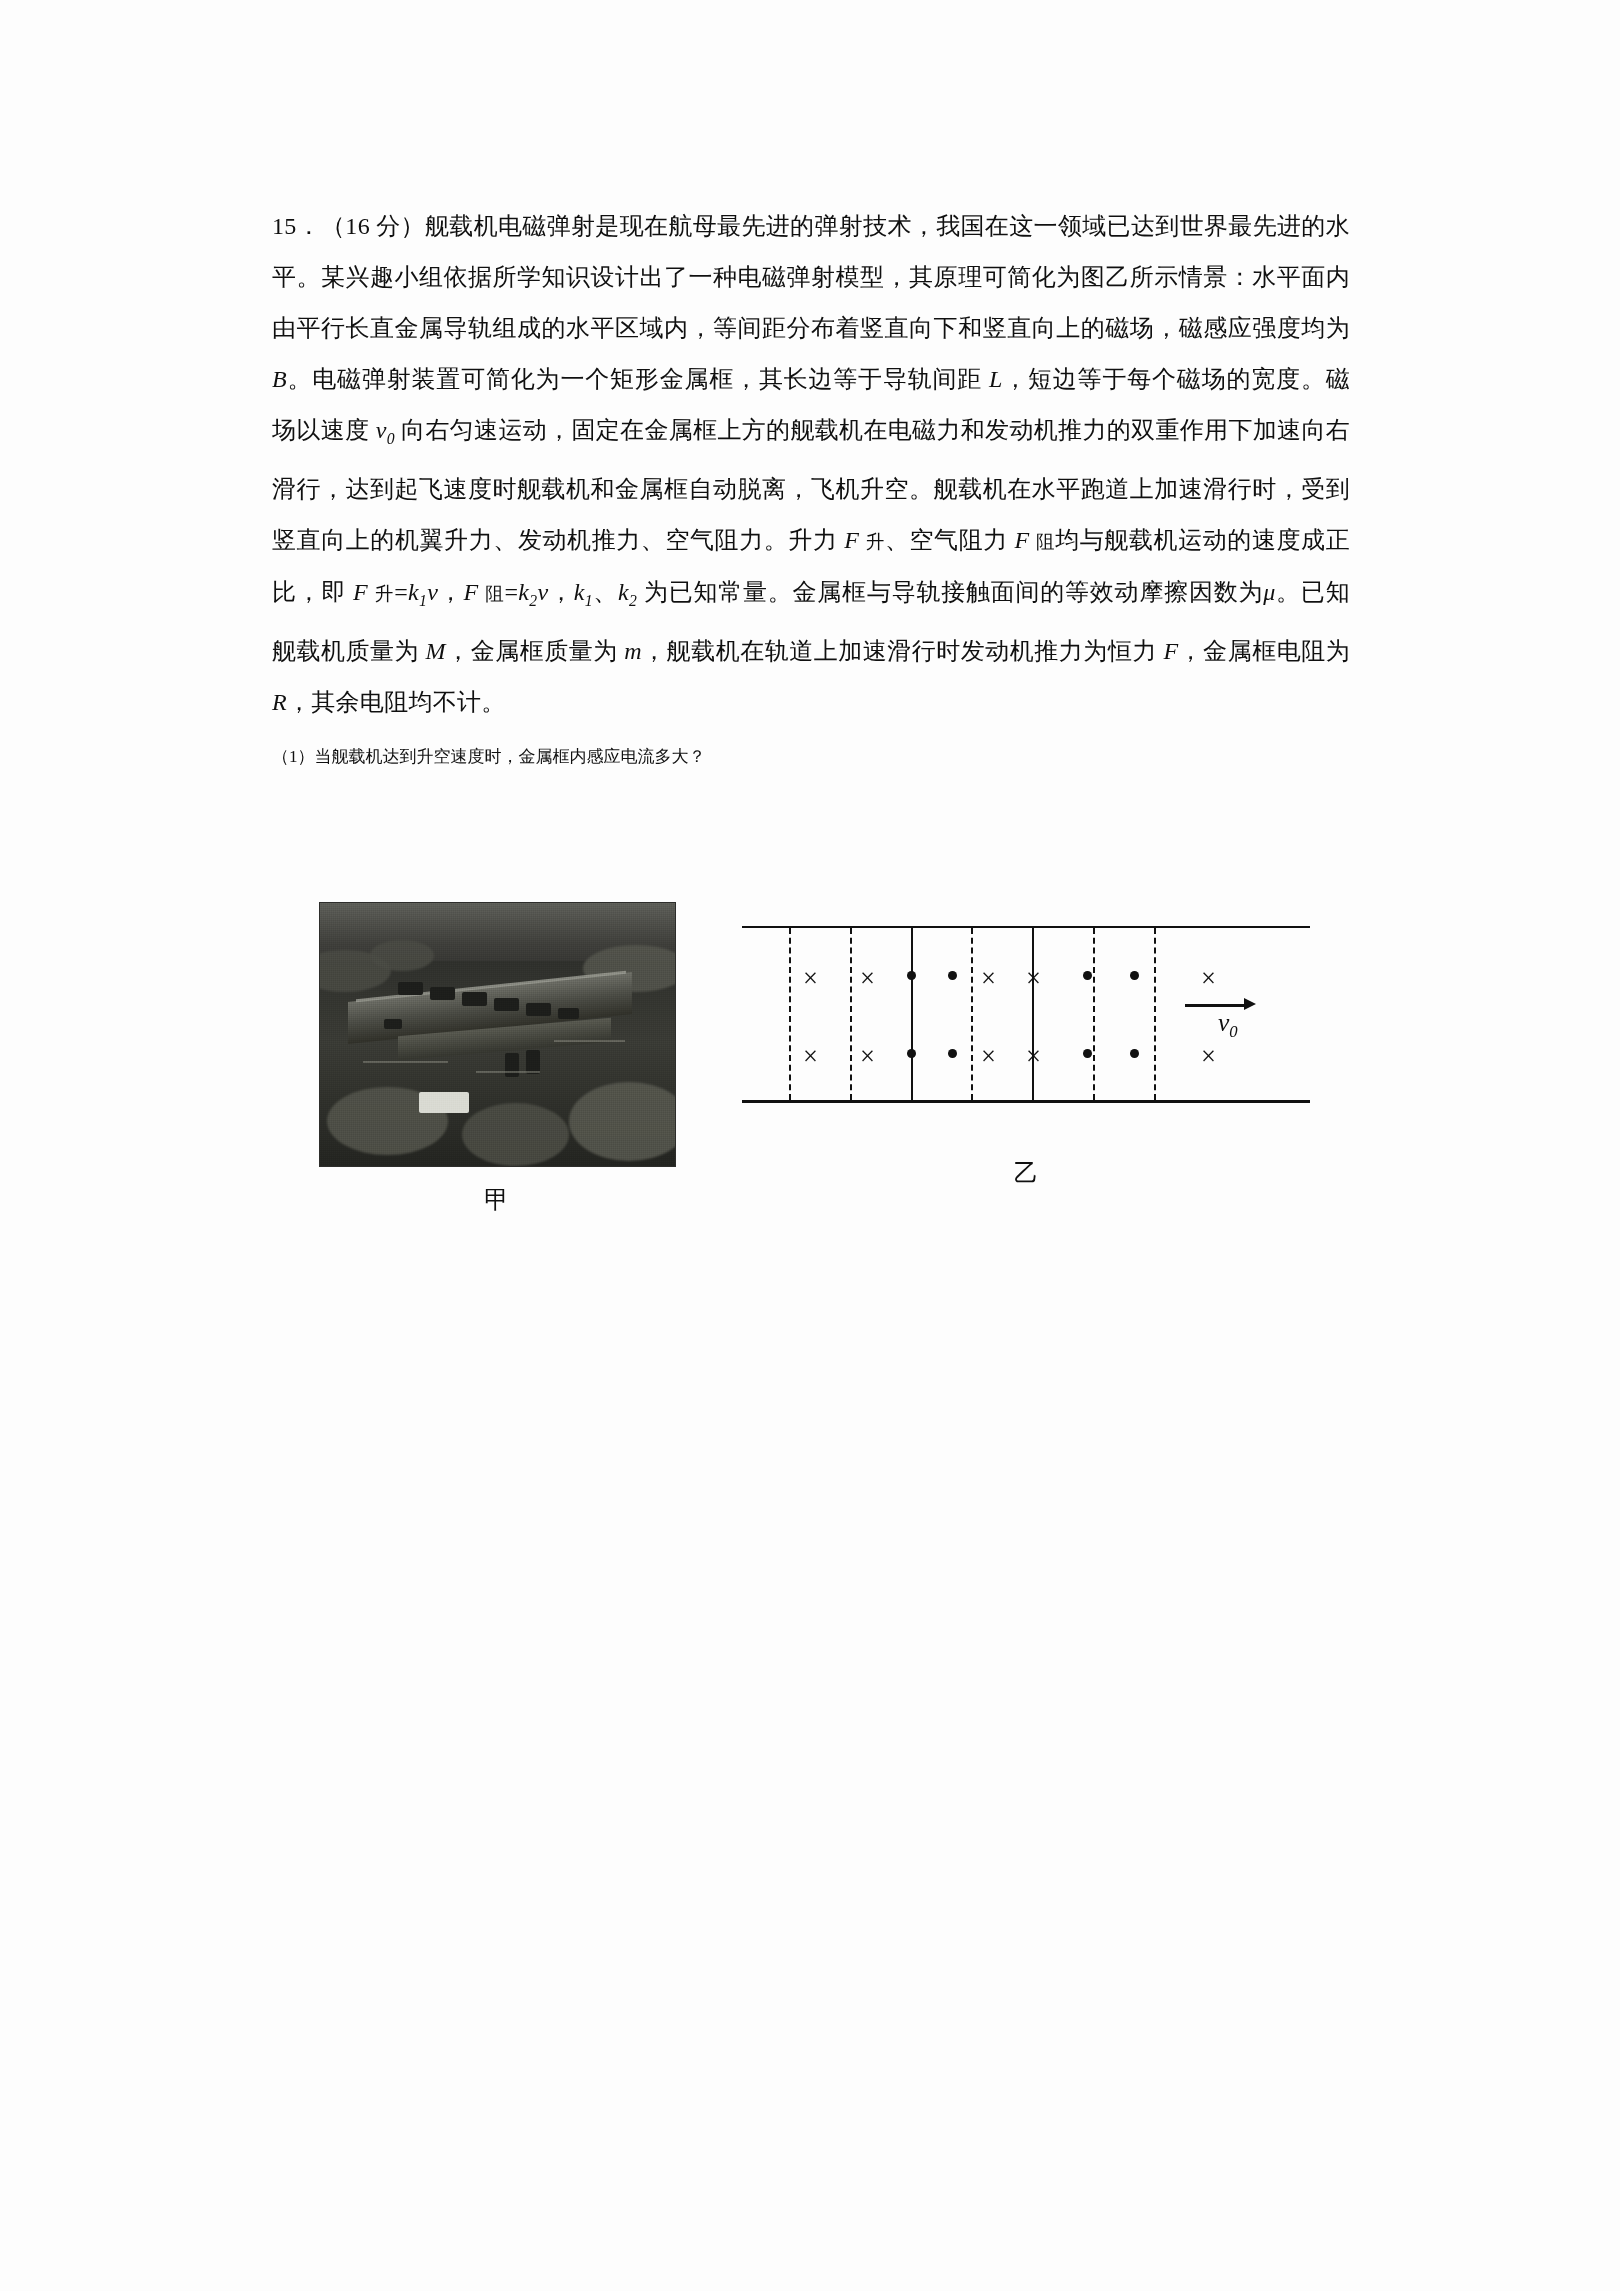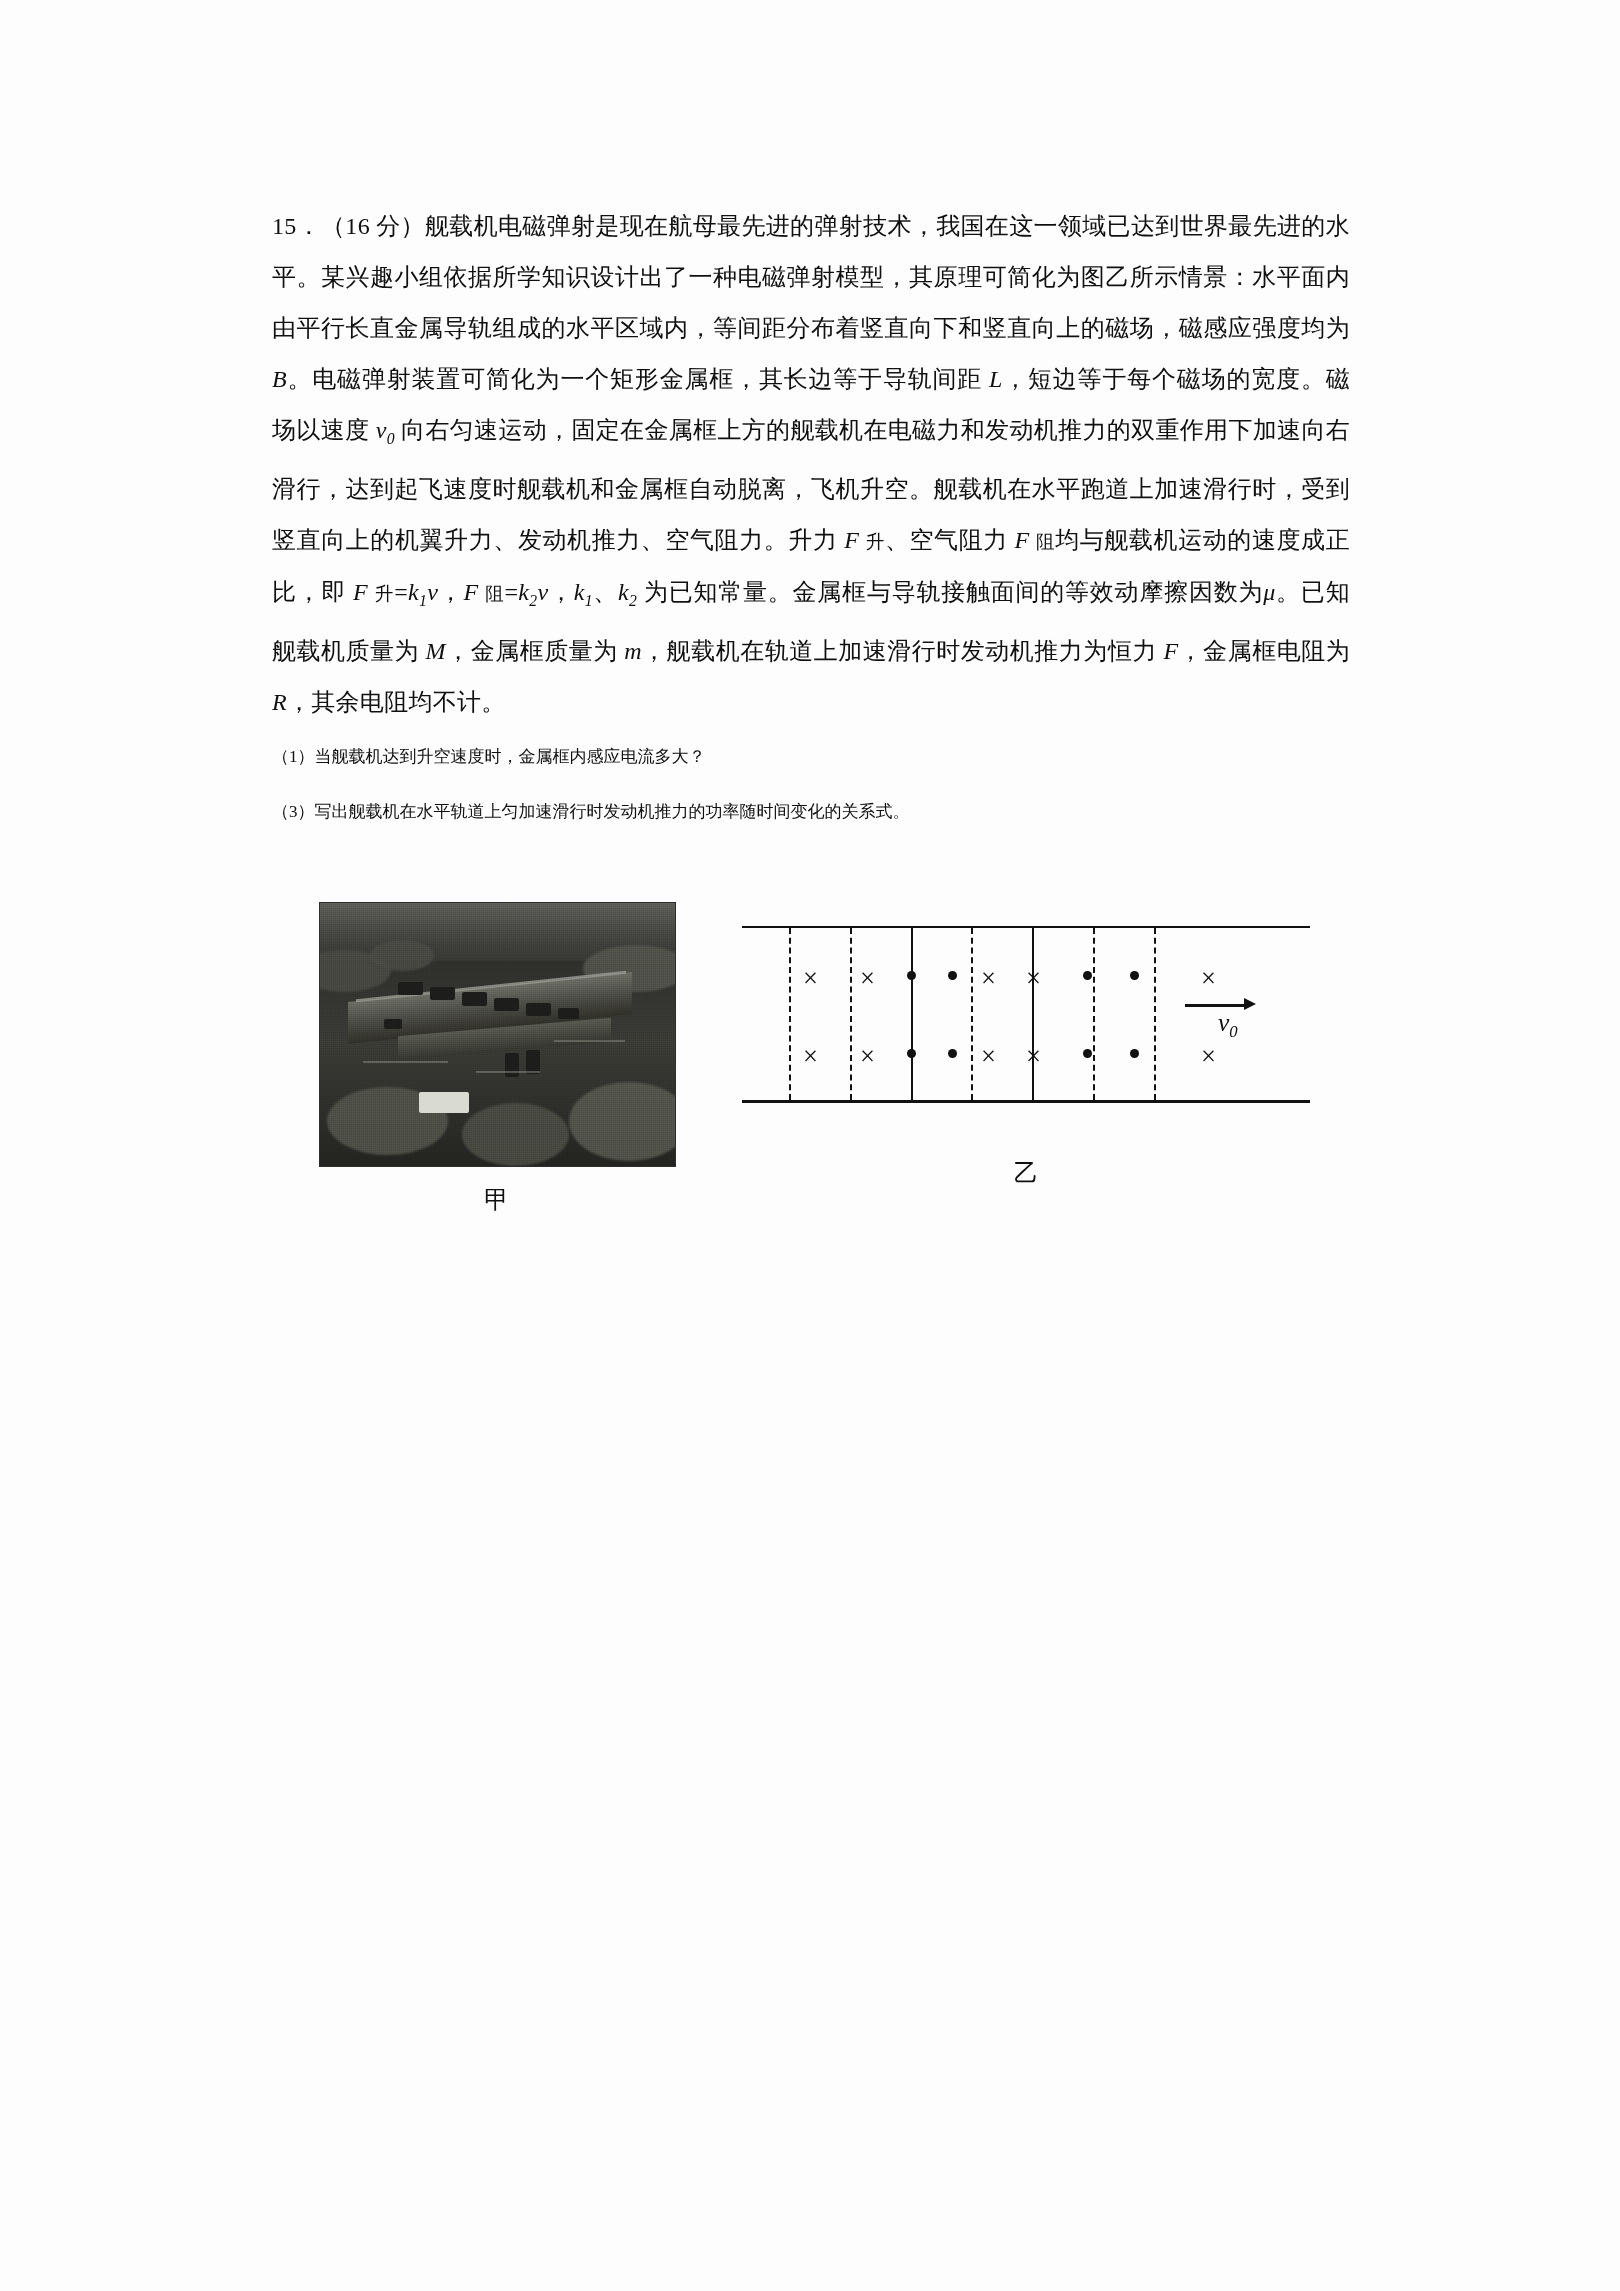--- a/index.html
+++ b/index.html
@@ -210,21 +210,20 @@
 
 <div class="page">
 
   <div class="content">
 
     <div class="para">
       15．（16 分）舰载机电磁弹射是现在航母最先进的弹射技术，我国在这一领域已达到世界最先进的水平。某兴趣小组依据所学知识设计出了一种电磁弹射模型，其原理可简化为图乙所示情景：水平面内由平行长直金属导轨组成的水平区域内，等间距分布着竖直向下和竖直向上的磁场，磁感应强度均为 <span class="it">B</span>。电磁弹射装置可简化为一个矩形金属框，其长边等于导轨间距 <span class="it">L</span>，短边等于每个磁场的宽度。磁场以速度 <span class="it">v<span class="sub">0</span></span> 向右匀速运动，固定在金属框上方的舰载机在电磁力和发动机推力的双重作用下加速向右滑行，达到起飞速度时舰载机和金属框自动脱离，飞机升空。舰载机在水平跑道上加速滑行时，受到竖直向上的机翼升力、发动机推力、空气阻力。升力 <span class="it">F</span> <span style="font-size:18.6px">升</span>、空气阻力 <span class="it">F</span> <span style="font-size:18.6px">阻</span>均与舰载机运动的速度成正比，即 <span class="it">F</span> <span style="font-size:18.6px">升</span>=<span class="it">k<span class="sub">1</span>v</span>，<span class="it">F</span> <span style="font-size:18.6px">阻</span>=<span class="it">k<span class="sub">2</span>v</span>，<span class="it">k<span class="sub">1</span></span>、<span class="it">k<span class="sub">2</span></span> 为已知常量。金属框与导轨接触面间的等效动摩擦因数为<span class="it">μ</span>。已知舰载机质量为 <span class="it">M</span>，金属框质量为 <span class="it">m</span>，舰载机在轨道上加速滑行时发动机推力为恒力 <span class="it">F</span>，金属框电阻为 <span class="it">R</span>，其余电阻均不计。
     </div>
 
     <div class="qline">（1）当舰载机达到升空速度时，金属框内感应电流多大？</div>
-    <div class="qline">（3）写出舰载机在水平轨道上匀加速滑行时发动机推力的功率随时间变化的关系式。</div>
   </div>
 
   <div class="figures">
 
     <div class="photo-wrap">
       <div class="photo">
         <div class="sky"></div>
         <div class="ground"></div>
         <div class="blob" style="left:-6%; top:18%; width:26%; height:16%;"></div>
         <div class="blob" style="left:14%; top:14%; width:18%; height:12%;"></div>

